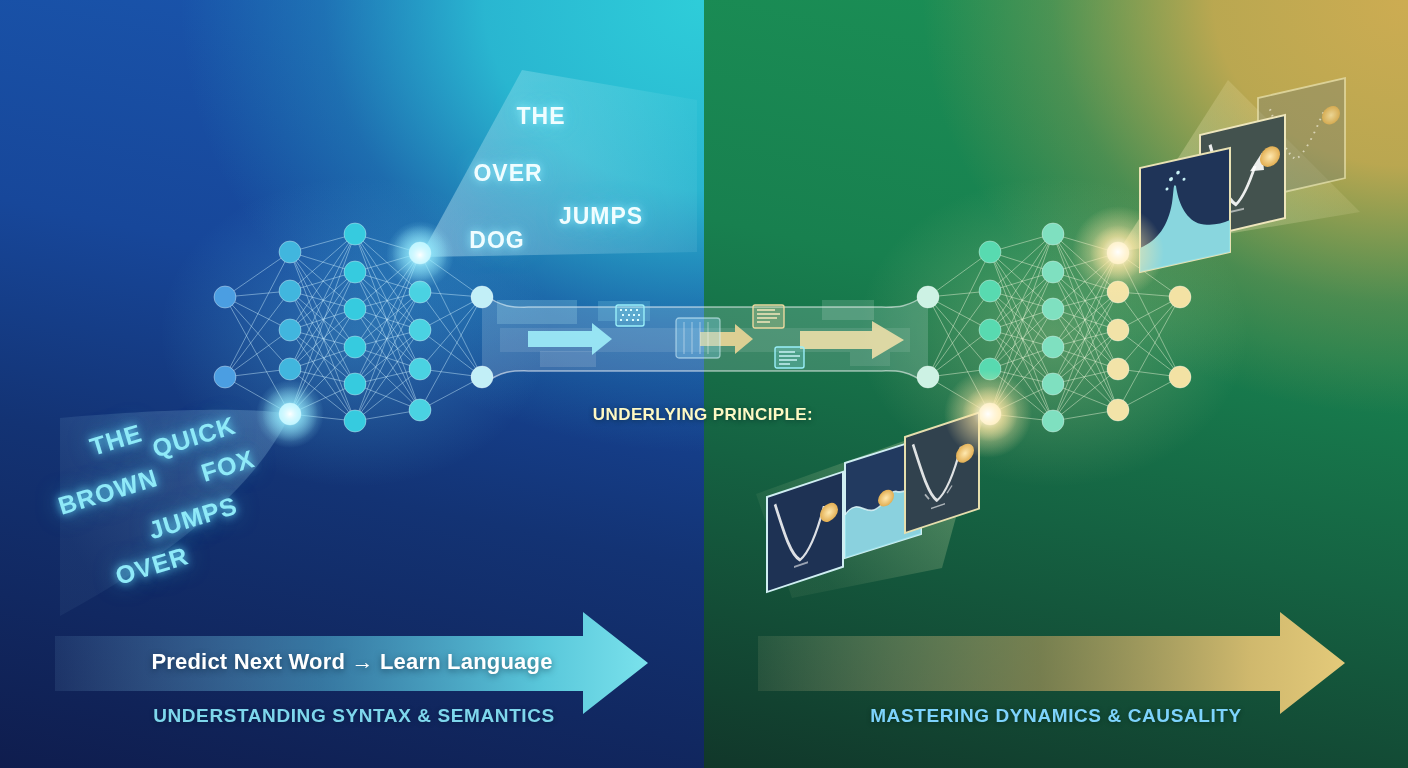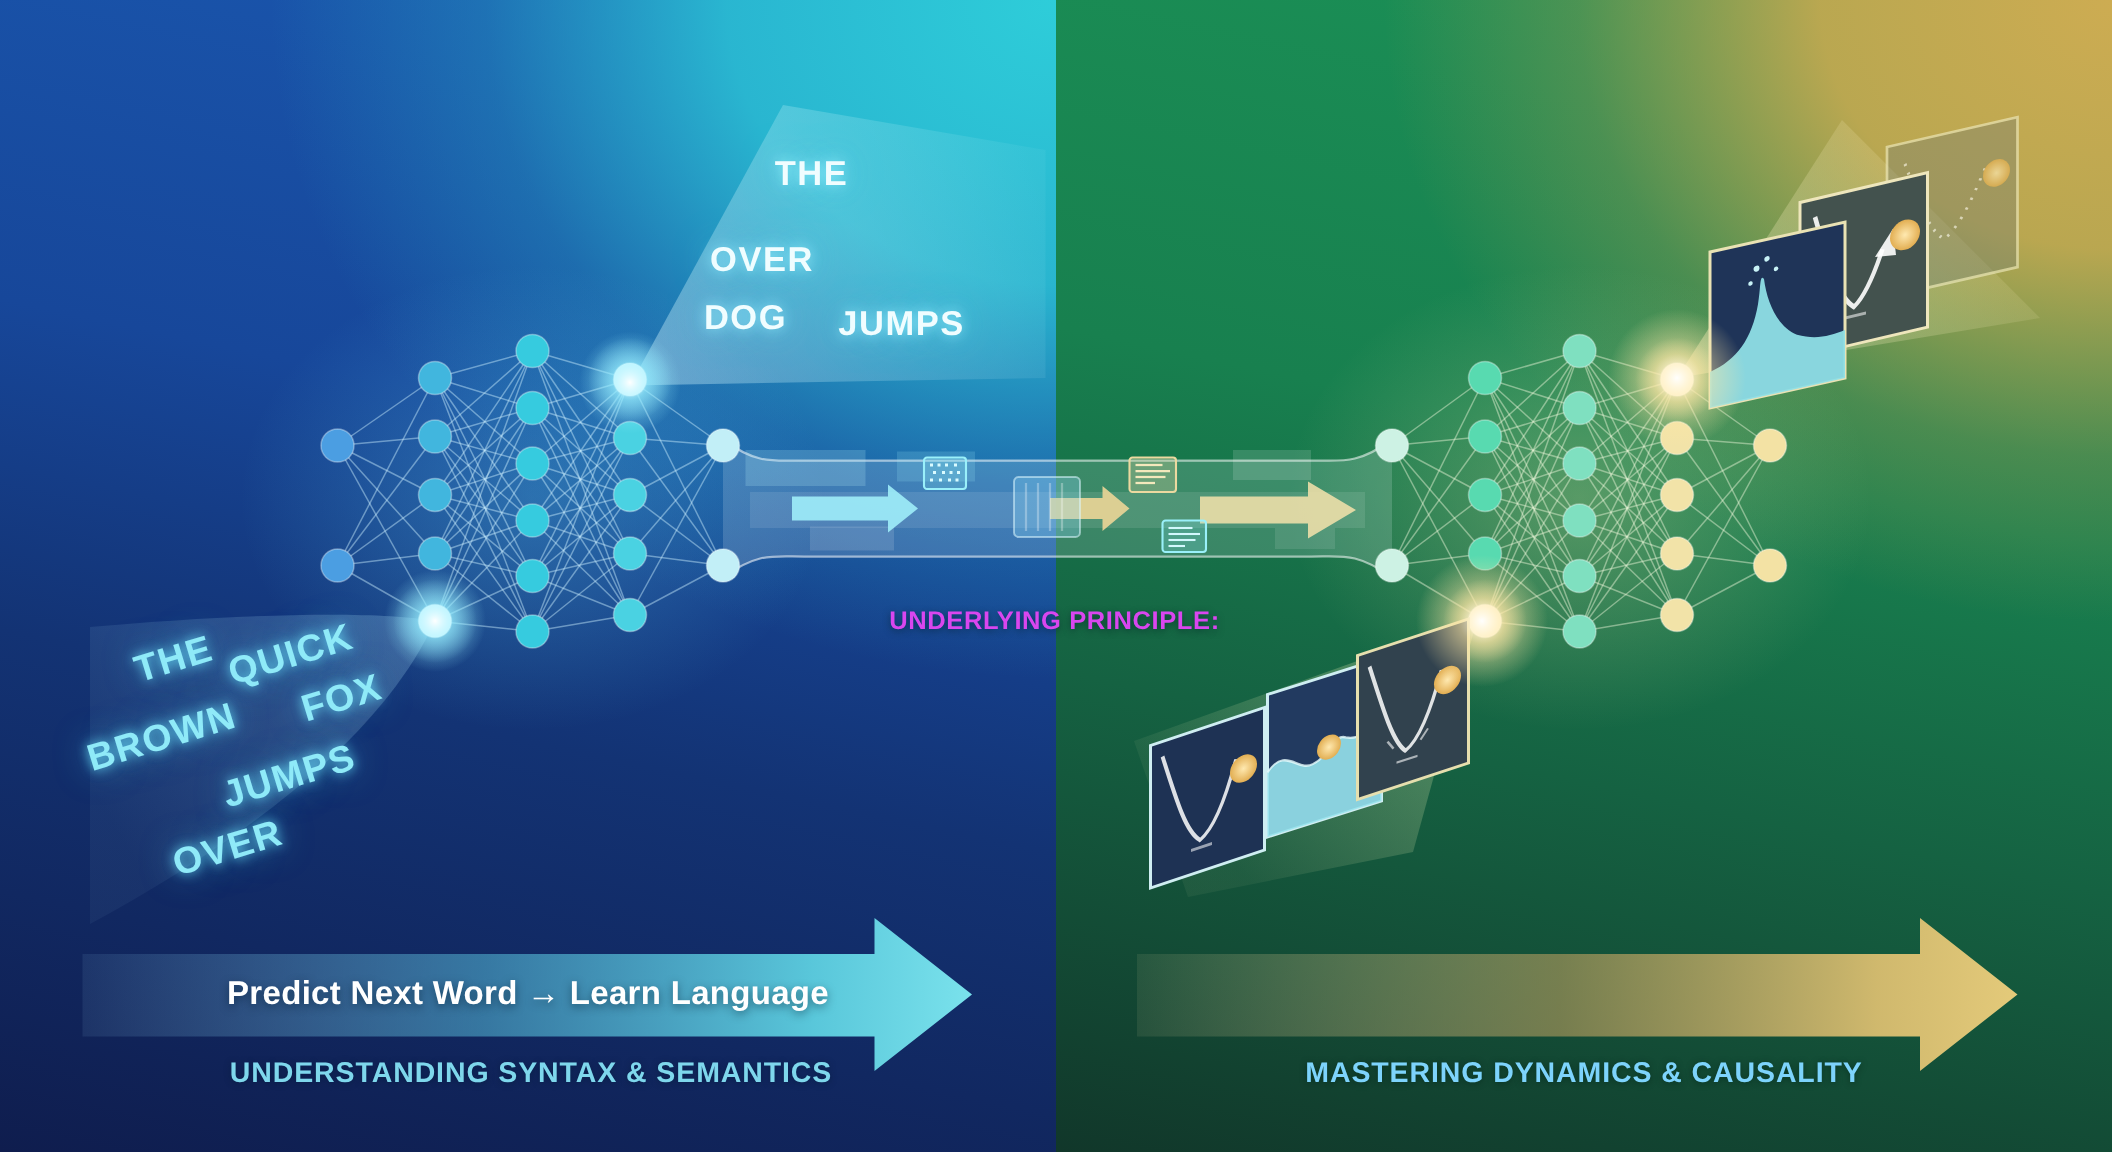--- a/index.html
+++ b/index.html
@@ -24,21 +24,21 @@
   .w-in{
     font-weight:700;font-size:25px;letter-spacing:1px;color:#8feaf8;
     transform:translate(-50%,-50%) rotate(-17deg);
     text-shadow:0 0 8px rgba(110,230,255,.95),0 0 22px rgba(70,200,240,.6);
   }
   .w-out{
     font-weight:700;font-size:23px;letter-spacing:1px;color:#f0fdff;
     text-shadow:0 0 9px rgba(150,240,255,.95),0 0 24px rgba(90,215,250,.6);
   }
   .principle{
-    left:703px;top:414px;text-align:center;color:#d946ef;font-weight:700;
+    left:703px;top:414px;text-align:center;color:#fef9c3;font-weight:700;
     font-size:17px;line-height:21px;letter-spacing:.4px;
     text-shadow:0 1px 5px rgba(0,30,35,.55);
   }
   .arrow-title{
     font-weight:700;font-size:22px;color:#ffffff;letter-spacing:.2px;
     text-shadow:0 2px 6px rgba(0,25,45,.5);
   }
   .sub{font-weight:700;font-size:19px;letter-spacing:.6px;}
   .sub-left{color:#7ed7ec;text-shadow:0 1px 4px rgba(0,25,50,.5);}
   .sub-right{color:#7dd3fc;text-shadow:0 1px 4px rgba(0,30,20,.5);}
@@ -454,21 +454,21 @@
 
   <div class="txt w-in" style="left:116px;top:440px">THE</div>
   <div class="txt w-in" style="left:194px;top:437px">QUICK</div>
   <div class="txt w-in" style="left:108px;top:492px">BROWN</div>
   <div class="txt w-in" style="left:228px;top:466px">FOX</div>
   <div class="txt w-in" style="left:193px;top:518px">JUMPS</div>
   <div class="txt w-in" style="left:152px;top:566px">OVER</div>
 
   <div class="txt w-out" style="left:541px;top:116px">THE</div>
   <div class="txt w-out" style="left:508px;top:173px">OVER</div>
-  <div class="txt w-out" style="left:497px;top:212px">DOG</div>
+  <div class="txt w-out" style="left:497px;top:240px">DOG</div>
   <div class="txt w-out" style="left:601px;top:216px">JUMPS</div>
 
   <div class="txt principle">
     <div>UNDERLYING PRINCIPLE:</div>
   </div>
 
   <div class="txt arrow-title" style="left:352px;top:662px">Predict Next Word → Learn Language</div>
   <div class="txt sub sub-left" style="left:354px;top:716px">UNDERSTANDING SYNTAX &amp; SEMANTICS</div>
   <div class="txt sub sub-right" style="left:1056px;top:716px">MASTERING DYNAMICS &amp; CAUSALITY</div>
 </div>

